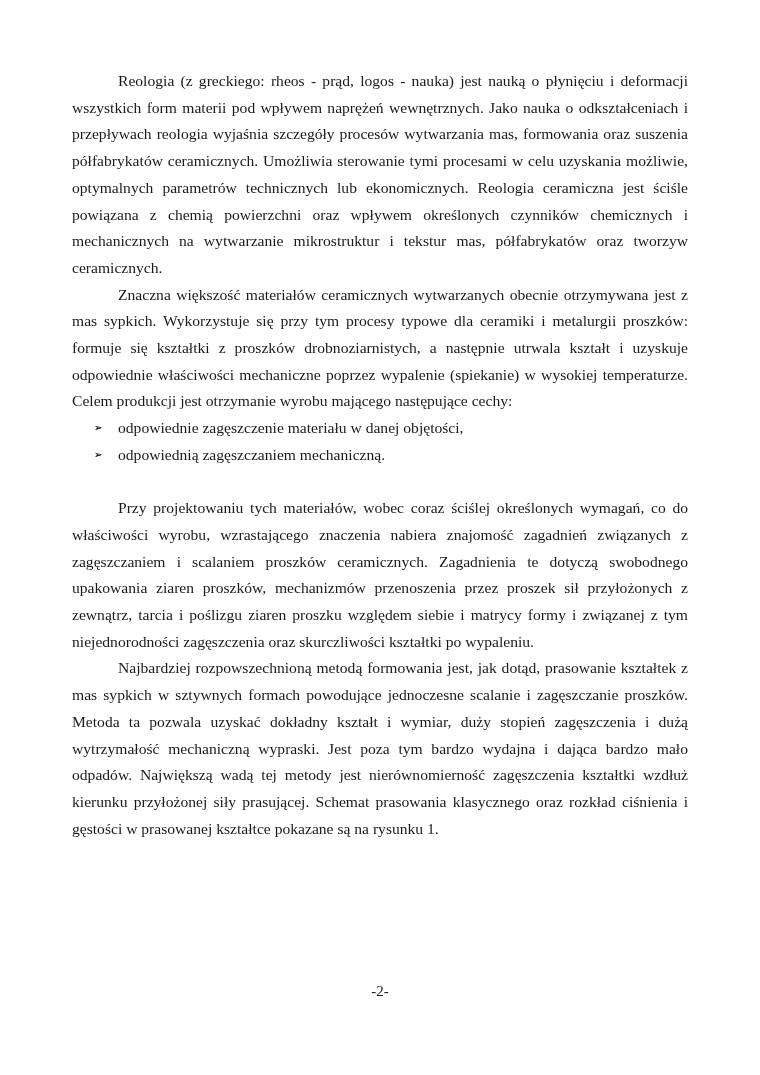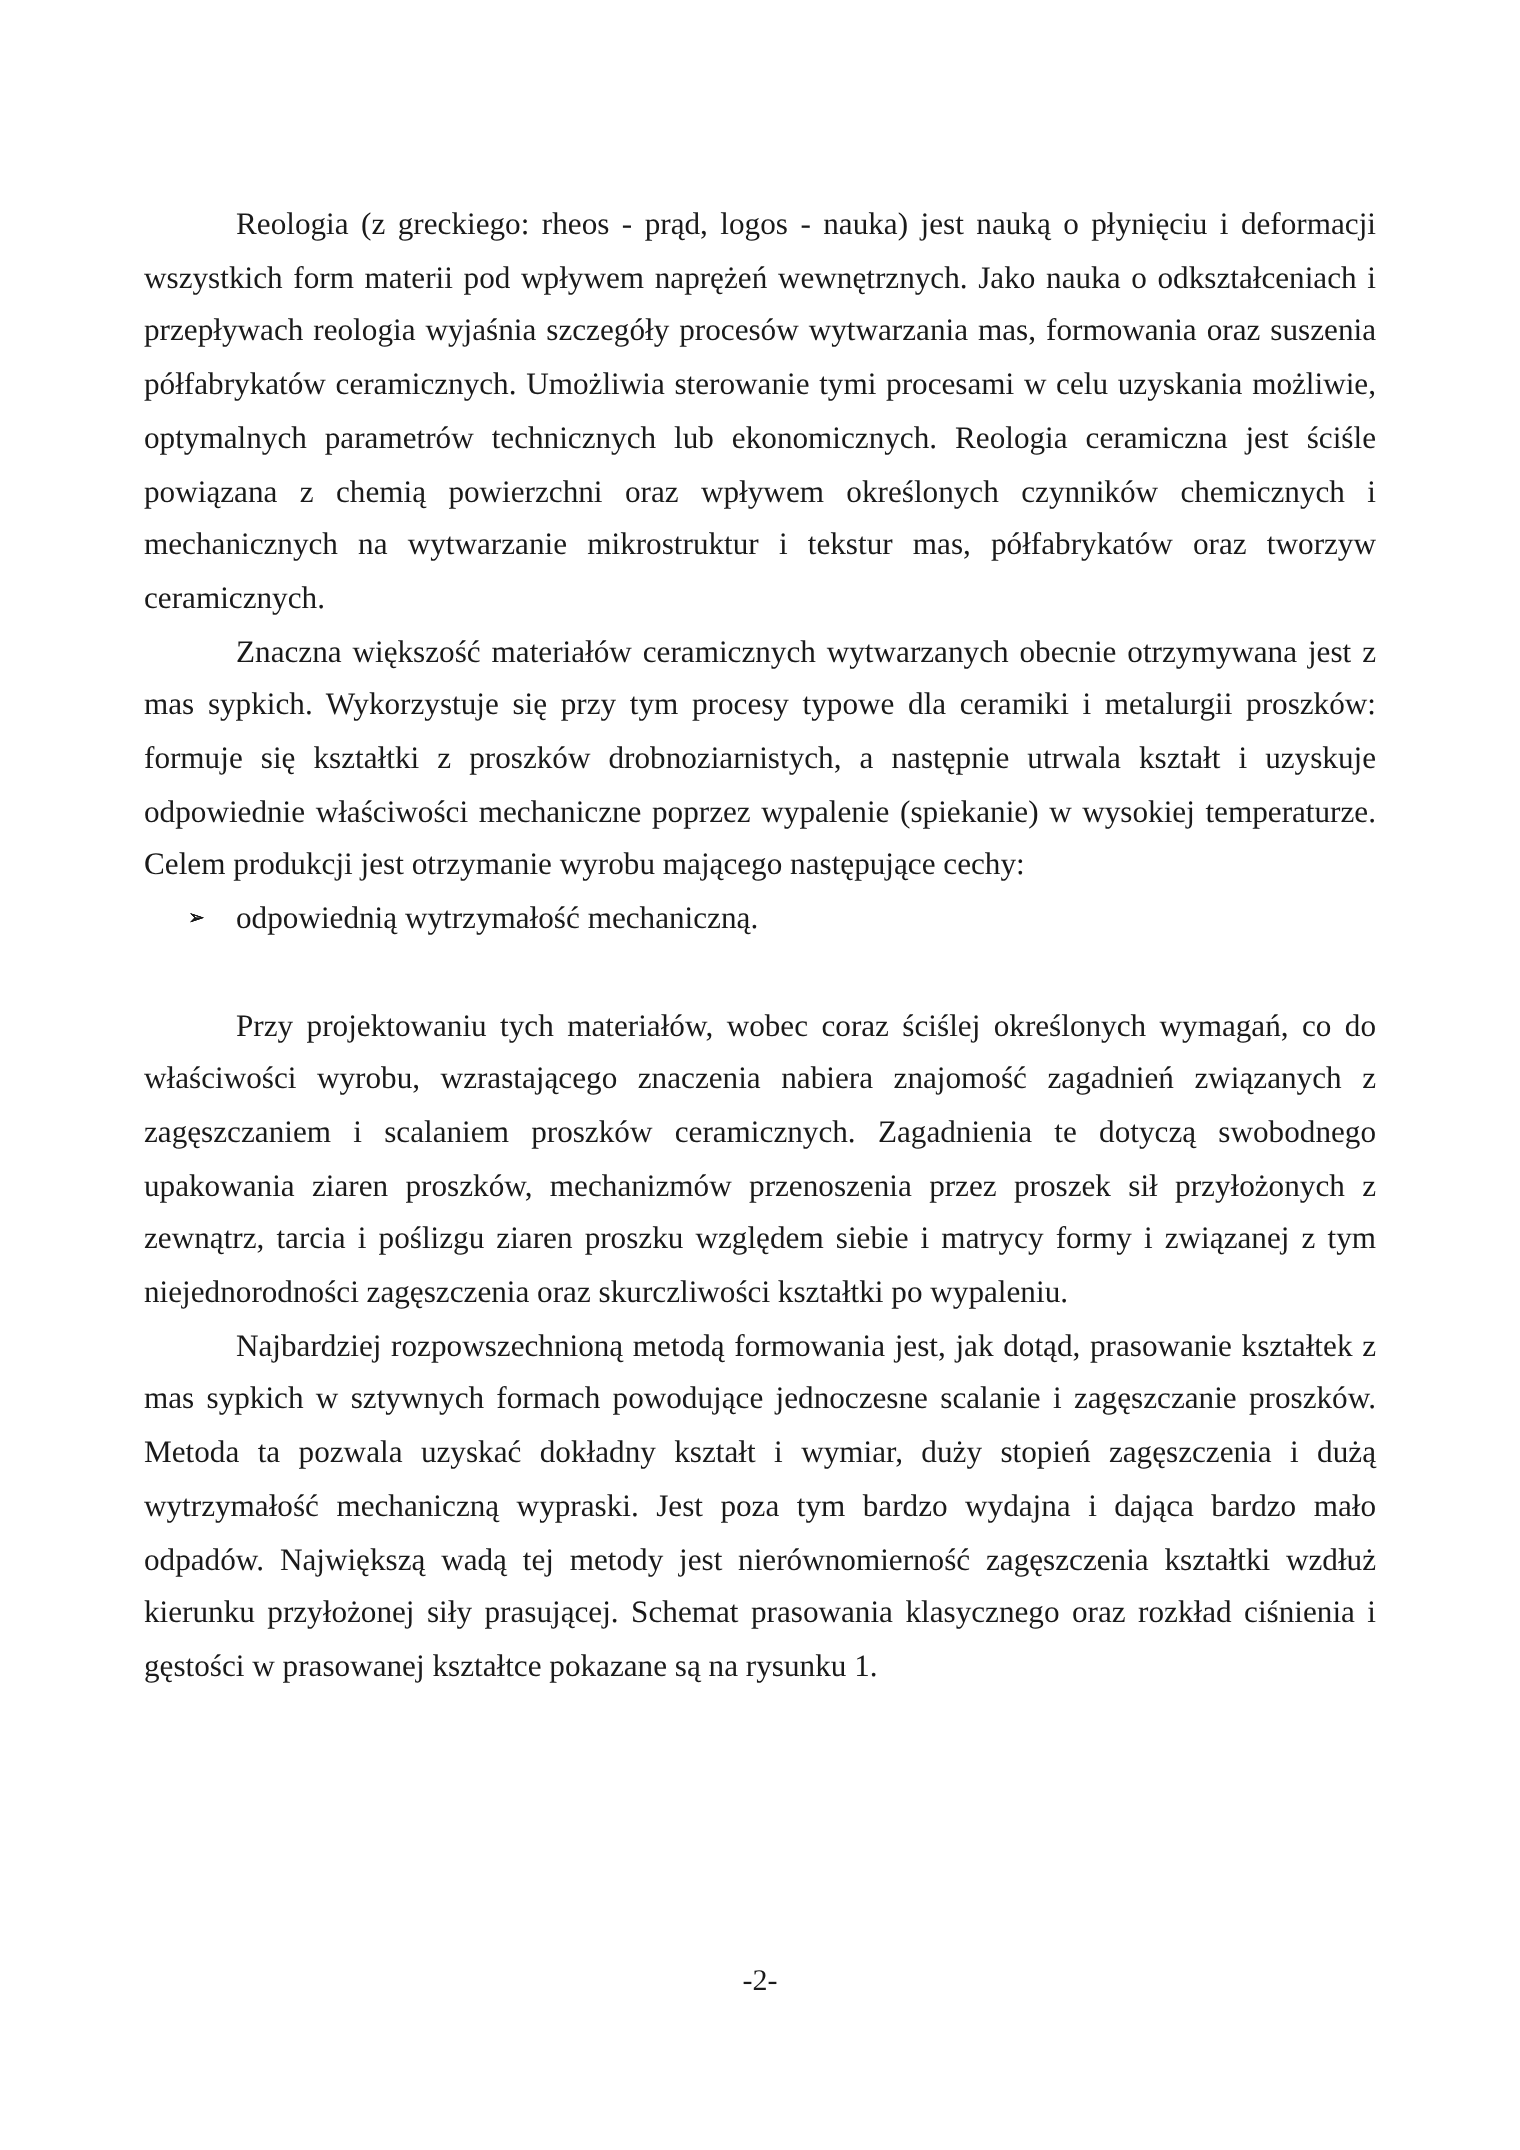--- a/index.html
+++ b/index.html
@@ -15,21 +15,20 @@
       font-family: "Liberation Serif", "DejaVu Serif", serif;
       color: #1a1a1a;
     }
     .page {
       position: absolute;
       left: 72px;
       top: 68px;
       width: 616px;
       font-size: 15.6px;
       line-height: 26.7px;
-      margin-top: 32px;
     }
     .para {
       margin: 0;
       text-align: justify;
       text-indent: 46px;
     }
     .para.no-last-justify {
       text-align-last: left;
     }
     .bullets {
@@ -71,27 +70,28 @@
 <div class="page">
   <p class="para">Reologia (z greckiego: rheos - prąd, logos - nauka) jest nauką o płynięciu i deformacji wszystkich form materii pod wpływem naprężeń wewnętrznych. Jako nauka o odkształceniach i przepływach reologia wyjaśnia szczegóły procesów wytwarzania mas, formowania oraz suszenia półfabrykatów ceramicznych. Umożliwia sterowanie tymi procesami w celu uzyskania możliwie, optymalnych parametrów technicznych lub ekonomicznych. Reologia ceramiczna jest ściśle powiązana z chemią powierzchni oraz wpływem określonych czynników chemicznych i mechanicznych na wytwarzanie mikrostruktur i tekstur mas, półfabrykatów oraz tworzyw ceramicznych.</p>
   <p class="para no-last-justify">Znaczna większość materiałów ceramicznych wytwarzanych obecnie otrzymywana jest z mas sypkich. Wykorzystuje się przy tym procesy typowe dla ceramiki i metalurgii proszków: formuje się kształtki z proszków drobnoziarnistych, a następnie utrwala kształt i uzyskuje odpowiednie właściwości mechaniczne poprzez wypalenie (spiekanie) w wysokiej temperaturze. Celem produkcji jest otrzymanie wyrobu mającego następujące cechy:</p>
 
   <ul class="bullets">
     <li class="bullet-item">
       <span class="bullet-glyph">➢</span>
     </li>
     <li class="bullet-item">
       <span class="bullet-glyph">➢</span>
+      <span>odpowiednie zagęszczenie materiału w danej objętości,</span>
     </li>
     <li class="bullet-item">
       <span class="bullet-glyph">➢</span>
     </li>
     <li class="bullet-item">
       <span class="bullet-glyph">➢</span>
-      <span>odpowiednią wytrzymałość mechaniczną.</span>
+      <span>odpowiednią zagęszczaniem mechaniczną.</span>
     </li>
   </ul>
 
   <div class="blank-line"></div>
 
   <p class="para">Przy projektowaniu tych materiałów, wobec coraz ściślej określonych wymagań, co do właściwości wyrobu, wzrastającego znaczenia nabiera znajomość zagadnień związanych z zagęszczaniem i scalaniem proszków ceramicznych. Zagadnienia te dotyczą swobodnego upakowania ziaren proszków, mechanizmów przenoszenia przez proszek sił przyłożonych z zewnątrz, tarcia i poślizgu ziaren proszku względem siebie i matrycy formy i związanej z tym niejednorodności zagęszczenia oraz skurczliwości kształtki po wypaleniu.</p>
   <p class="para">Najbardziej rozpowszechnioną metodą formowania jest, jak dotąd, prasowanie kształtek z mas sypkich w sztywnych formach powodujące jednoczesne scalanie i zagęszczanie proszków. Metoda ta pozwala uzyskać dokładny kształt i wymiar, duży stopień zagęszczenia i dużą wytrzymałość mechaniczną wypraski. Jest poza tym bardzo wydajna i dająca bardzo mało odpadów. Największą wadą tej metody jest nierównomierność zagęszczenia kształtki wzdłuż kierunku przyłożonej siły prasującej. Schemat prasowania klasycznego oraz rozkład ciśnienia i gęstości w prasowanej kształtce pokazane są na rysunku 1.</p>
 </div>
 
 <div class="page-number">-2-</div>

